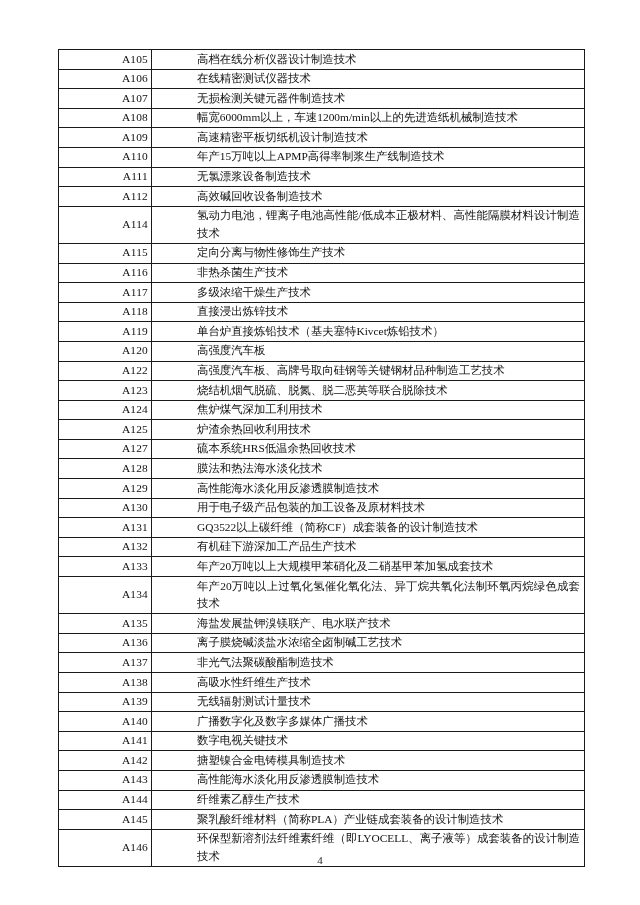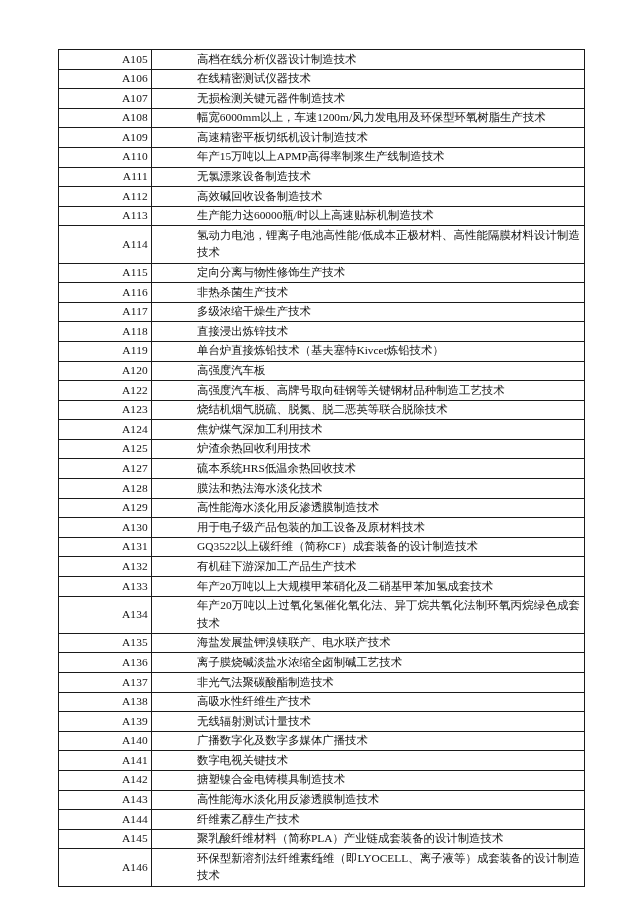--- a/index.html
+++ b/index.html
@@ -119,21 +119,21 @@
           </td>
           <td class="col-name">
             <span class="cell-inner">无损检测关键元器件制造技术</span>
           </td>
         </tr>
         <tr>
           <td class="col-code">
             <span class="cell-inner">A108</span>
           </td>
           <td class="col-name">
-            <span class="cell-inner">幅宽6000mm以上，车速1200m/风力发电用及环保型环氧树脂生产技术</span>
+            <span class="cell-inner">幅宽6000mm以上，车速1200m/min以上的先进造纸机械制造技术</span>
           </td>
         </tr>
         <tr>
           <td class="col-code">
             <span class="cell-inner">A109</span>
           </td>
           <td class="col-name">
             <span class="cell-inner">高速精密平板切纸机设计制造技术</span>
           </td>
         </tr>
@@ -152,28 +152,20 @@
           <td class="col-name">
             <span class="cell-inner">无氯漂浆设备制造技术</span>
           </td>
         </tr>
         <tr>
           <td class="col-code">
             <span class="cell-inner">A112</span>
           </td>
           <td class="col-name">
             <span class="cell-inner">高效碱回收设备制造技术</span>
-          </td>
-        </tr>
-        <tr>
-          <td class="col-code">
-            <span class="cell-inner">A113</span>
-          </td>
-          <td class="col-name">
-            <span class="cell-inner">生产能力达60000瓶/时以上高速贴标机制造技术</span>
           </td>
         </tr>
         <tr class="row-tall">
           <td class="col-code">
             <span class="cell-inner">A114</span>
           </td>
           <td class="col-name">
             <span class="cell-inner">氢动力电池，锂离子电池高性能/低成本正极材料、高性能隔膜材料设计制造技术</span>
           </td>
         </tr>

